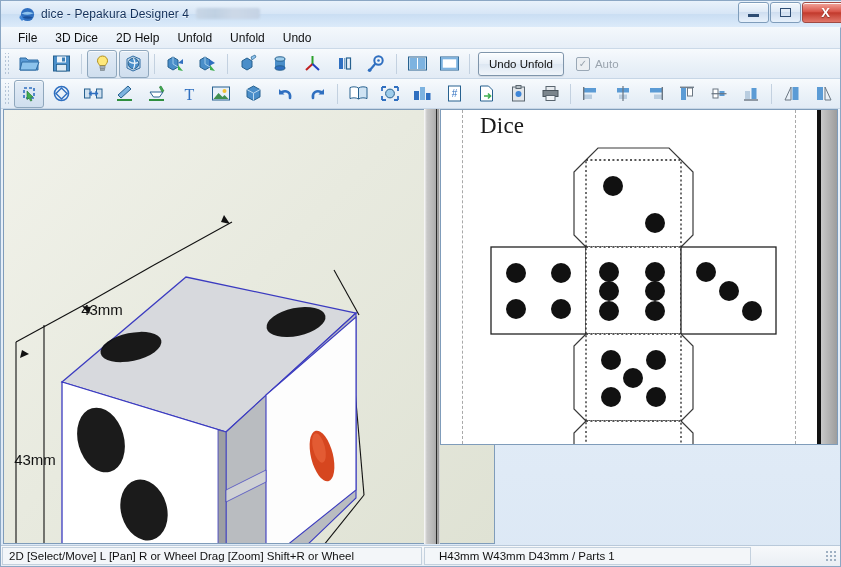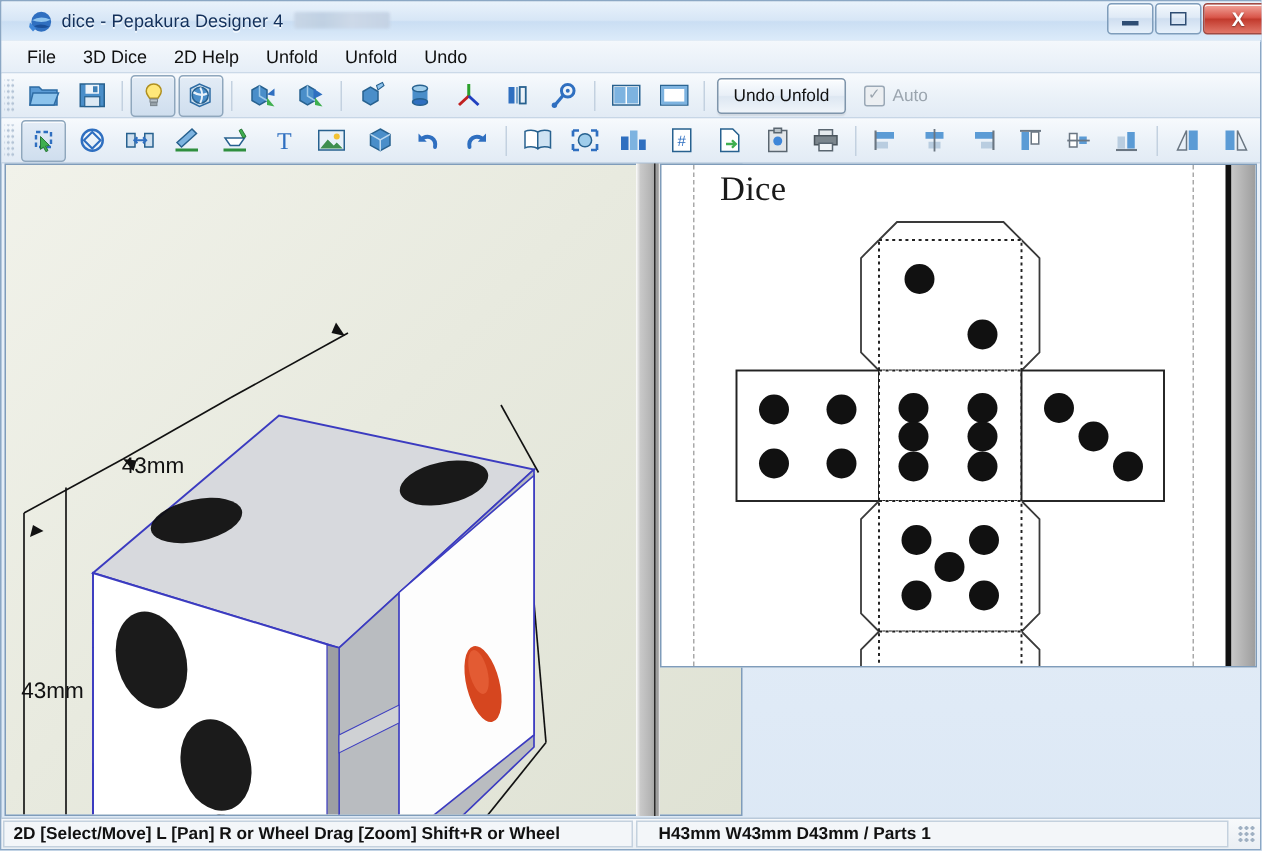--- a/index.html
+++ b/index.html
@@ -127,24 +127,24 @@
 
   
   .statusbar{
     position:absolute;left:0;bottom:0;width:839px;height:20px;
     background:linear-gradient(180deg,#f7f9fb,#eaeff4);
     border-top:1px solid #b9c9da;display:flex;align-items:center;
   }
   .sb-cell{
     height:18px;display:flex;align-items:center;padding:0 6px;box-sizing:border-box;
     font-size:11.5px;color:#111;white-space:nowrap;
-    border:1px solid #c4d1de;background:#f3f6f9;margin:14px 1px;font-weight:bold;
+    border:1px solid #c4d1de;background:#f3f6f9;margin:14px 1px;
   }
   .sb1{width:420px;}
-  .sb2{width:395px;padding-left:14px;}
+  .sb2{width:327px;padding-left:14px;}
   .sb-grip{
     width:12px;height:12px;margin-left:auto;margin-right:3px;
     background-image:radial-gradient(#9fb0c2 38%, transparent 39%);
     background-size:4px 4px;
   }
   svg{display:block;}
 </style>
 </head>
 <body>
 

